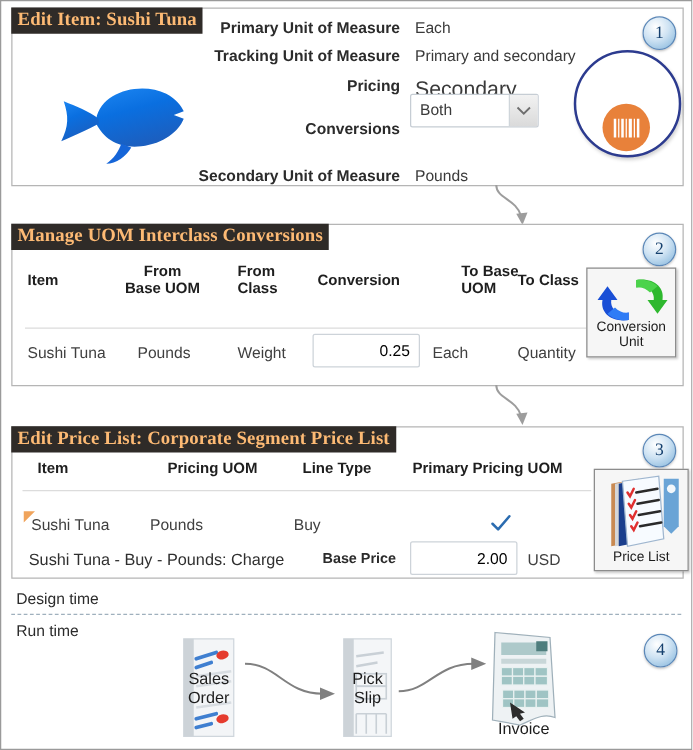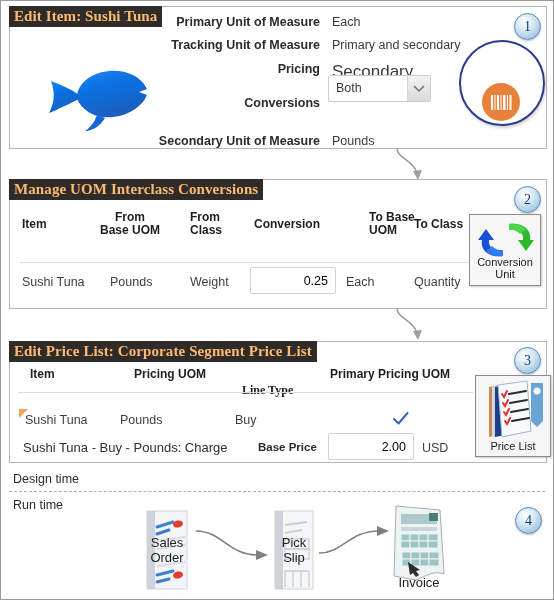--- a/index.html
+++ b/index.html
@@ -348,21 +348,21 @@
   </div>
 
   <div class="panel" style="top:340px; width:538px; height:122px;">
 
     <div class="panel-title">Edit Price List: Corporate Segment Price List</div>
 
     <div class="badge" style="top:5px; left:504px;">3</div>
 
     <div class="col-head" style="top:26px; left:20px;">Item</div>
     <div class="col-head" style="top:26px; left:124px;">Pricing UOM</div>
-    <div class="col-head" style="top:42px; left:232px;font-family:Liberation Serif, serif;">Line Type</div>
+    <div class="col-head" style="top:26px; left:232px;">Line Type</div>
     <div class="col-head" style="top:26px; left:320px;">Primary Pricing UOM</div>
 
     <div class="rowline" style="top:50px; left:8px; width:455px;"></div>
 
     <div style="position:absolute; top:67px; left:9px;">
       <svg width="9" height="9" viewBox="0 0 9 9">
         <path d="M0 0 L9 0 L0 9 Z" fill="#f0a45c"></path>
       </svg>
     </div>
 

